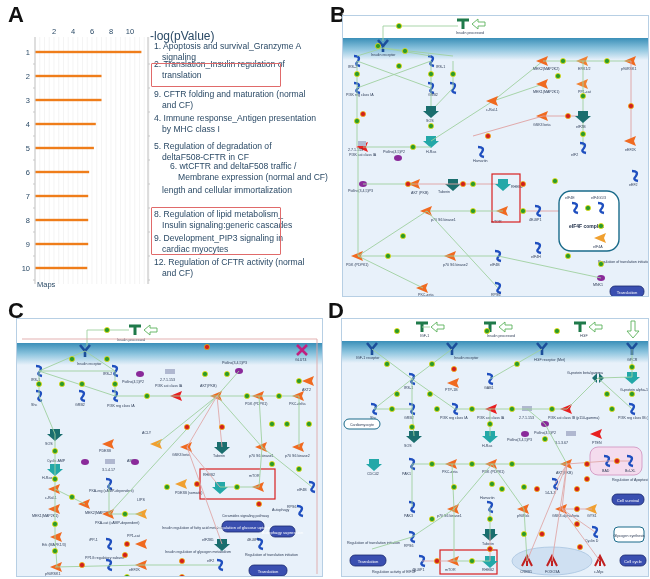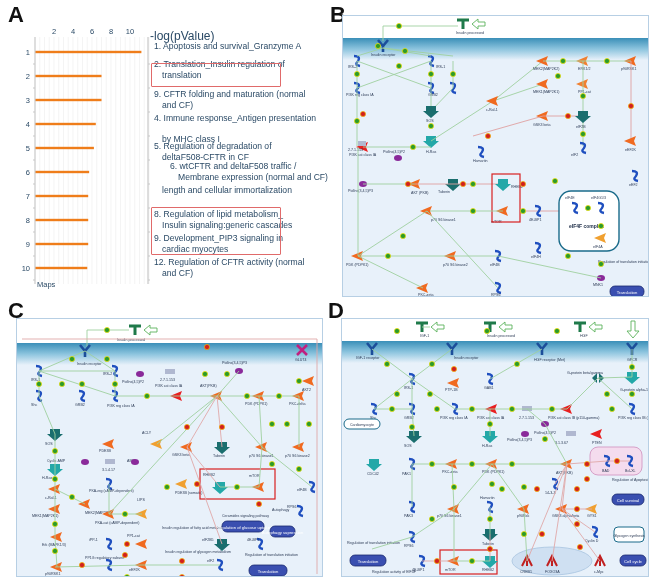--- a/index.html
+++ b/index.html
@@ -107,32 +107,33 @@
     </g>
   <line x1="35" y1="37" x2="35" y2="284" stroke="#c8c8c8" stroke-width="1.2"></line>
   <line x1="148" y1="37" x2="148" y2="284" stroke="#c8c8c8" stroke-width="1.2"></line>
   <text id="ylabelA" class="chart-txt" x="37" y="287" font-size="7.5">Maps</text>
 </svg>
 <div style="position:absolute;left:150px;top:29px;font-size:12px;color:#2b4a66;">-log(pValue)</div>
 
 <div class="map-list" id="mapList">
     <div class="map-item" style="top: 0px;">
       <div>1. Apoptosis and survival_Granzyme A</div>
+      <div style="padding-left: 8px;">signaling</div>
     </div>
     <div class="map-item" style="top: 18px;">
       <div>2. Translation_Insulin regulation of</div>
       <div style="padding-left: 8px;">translation</div>
     </div>
     <div class="map-item" style="top: 48px;">
       <div>9. CFTR folding and maturation (normal</div>
       <div style="padding-left: 8px;">and CF)</div>
     </div>
     <div class="map-item" style="top: 72px;">
       <div>4. Immune response_Antigen presentation</div>
-      <div style="padding-left: 8px; margin-top: 10px;">by MHC class I</div>
+      <div style="padding-left: 8px;">by MHC class I</div>
     </div>
     <div class="map-item" style="top: 100px;">
       <div>5. Regulation of degradation of</div>
       <div style="padding-left: 8px;">deltaF508-CFTR in CF</div>
     </div>
     <div class="map-item" style="top: 120px; margin-left: 16px;">
       <div>6. wtCFTR and deltaF508 traffic /</div>
       <div style="padding-left: 8px;">Membrane expression (normal and CF)</div>
     </div>
     <div class="map-item" style="top: 144px;">

